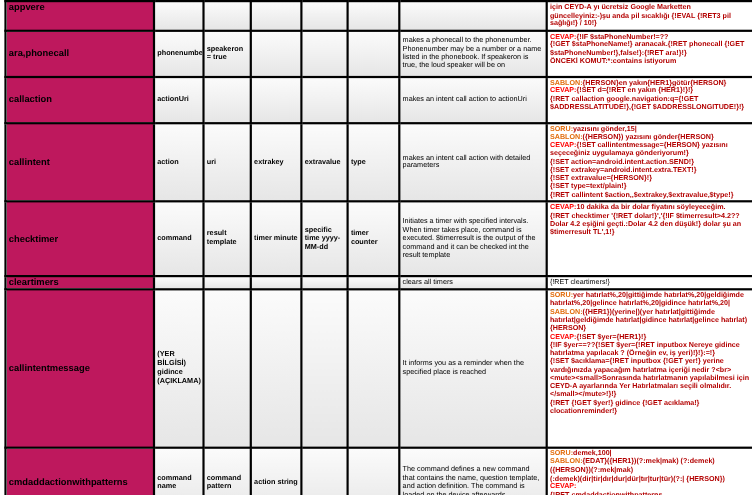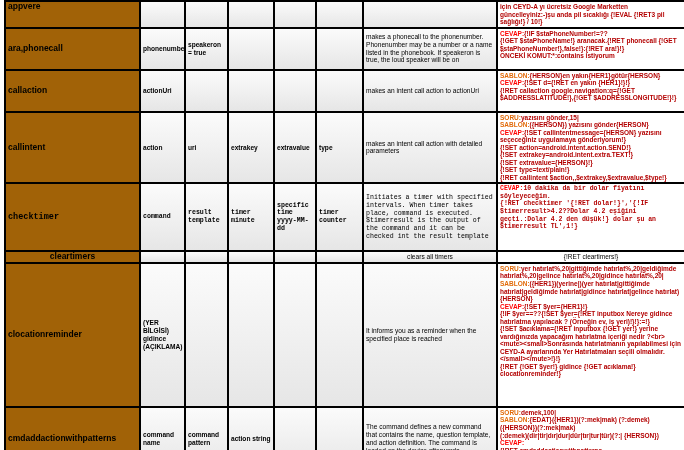--- a/index.html
+++ b/index.html
@@ -11,21 +11,21 @@
     border-collapse:collapse;table-layout:fixed;
     margin-left:4px;width:680px;
   }
   td{
     border:2px solid #000000;
     padding:0 2px;
     overflow:hidden;
   }
   .name-cell{
     font-weight:bold;font-size:8.5px;color:#000;
-    background:#a16207;vertical-align:middle;line-height:1.1;
+    background:#be185d;vertical-align:middle;line-height:1.1;
   }
   .param-cell{
     font-weight:bold;font-size:6.6px;color:#000;
     background:linear-gradient(180deg,#fbfbfb,#e6e6e6);
     vertical-align:middle;line-height:1.2;
   }
   .desc-cell{
     font-size:6.6px;color:#000;
     background:linear-gradient(180deg,#fbfbfb,#e6e6e6);
     vertical-align:middle;line-height:1.18;
@@ -104,43 +104,43 @@
           <td class="desc-cell">makes an intent call action with detailed parameters</td>
           <td class="example-cell"><span class="seg seg-soru">SORU:</span><span class="seg seg-body">yazısını gönder,15|
 </span><span class="seg seg-sablon">SABLON:</span><span class="seg seg-body">({HERSON}) yazısını gönder{HERSON}
 </span><span class="seg seg-cevap">CEVAP:</span><span class="seg seg-body">{!SET callintentmessage={HERSON} yazısını seçeceğiniz uygulamaya gönderiyorum!}
 {!SET action=android.intent.action.SEND!}
 {!SET extrakey=android.intent.extra.TEXT!}
 {!SET extravalue={HERSON}!}
 {!SET type=text/plain!}
 {!RET callintent $action,,$extrakey,$extravalue,$type!}</span></td>
         </tr>
-        <tr style="height: 68px; font-family: Liberation Mono, monospace;">
+        <tr style="height: 68px;">
           <td class="name-cell">checktimer</td>
           <td class="param-cell">command</td>
           <td class="param-cell">result template</td>
           <td class="param-cell">timer minute</td>
           <td class="param-cell">specific time yyyy-MM-dd</td>
           <td class="param-cell">timer counter</td>
           <td class="desc-cell">Initiates a timer with specified intervals. When timer takes place, command is executed. $timerresult is the output of the command and it can be checked int the result template</td>
           <td class="example-cell"><span class="seg seg-cevap">CEVAP:</span><span class="seg seg-body">10 dakika da bir dolar fiyatını söyleyeceğim.
 {!RET checktimer '{!RET dolar!}','{!IF $timerresult&gt;4.2??Dolar 4.2 eşiğini geçti.:Dolar 4.2 den düşük!} dolar şu an $timerresult TL',1!}</span></td>
         </tr>
-        <tr style="height: 9px; text-align: center;">
+        <tr style="height: 9px;">
           <td class="name-cell">cleartimers</td>
           <td class="param-cell"></td>
           <td class="param-cell"></td>
           <td class="param-cell"></td>
           <td class="param-cell"></td>
           <td class="param-cell"></td>
           <td class="desc-cell">clears all timers</td>
           <td class="example-cell"><span class="seg seg-plain">{!RET cleartimers!}</span></td>
         </tr>
         <tr style="height: 144px;">
-          <td class="name-cell">clocationreminder</td>
+          <td class="name-cell">callintentmessage</td>
           <td class="param-cell">(YER BİLGİSİ) gidince (AÇIKLAMA)</td>
           <td class="param-cell"></td>
           <td class="param-cell"></td>
           <td class="param-cell"></td>
           <td class="param-cell"></td>
           <td class="desc-cell">It informs you as a reminder when the specified place is reached</td>
           <td class="example-cell"><span class="seg seg-soru">SORU:</span><span class="seg seg-body">yer hatırlat%,20|gittiğimde hatırlat%,20|geldiğimde hatırlat%,20|gelince hatırlat%,20|gidince hatırlat%,20|
 </span><span class="seg seg-sablon">SABLON:</span><span class="seg seg-body">({HER1})(yerine|)(yer hatırlat|gittiğimde hatırlat|geldiğimde hatırlat|gidince hatırlat|gelince hatırlat){HERSON}
 </span><span class="seg seg-cevap">CEVAP:</span><span class="seg seg-body">{!SET $yer={HER1}!}
 {!IF $yer==??{!SET $yer={!RET inputbox Nereye gidince hatırlatma yapılacak ? (Örneğin ev, iş yeri)!}!}:=!}

